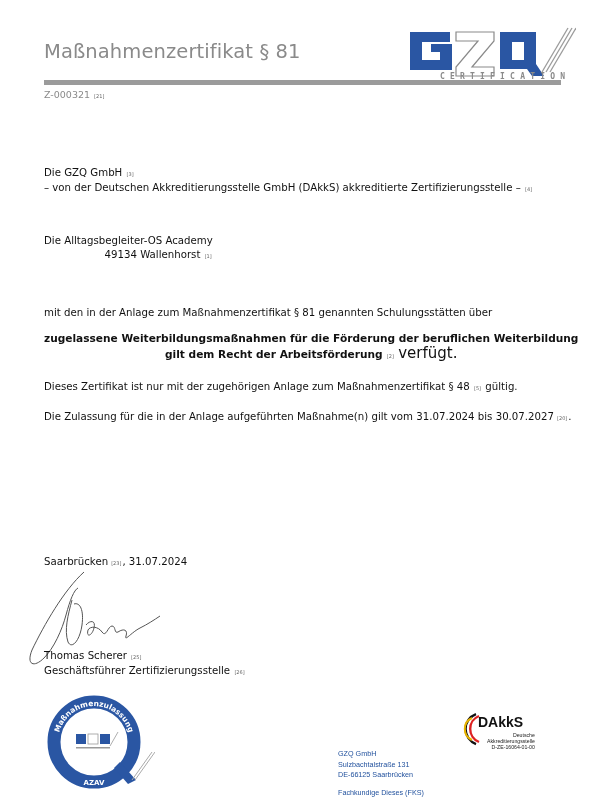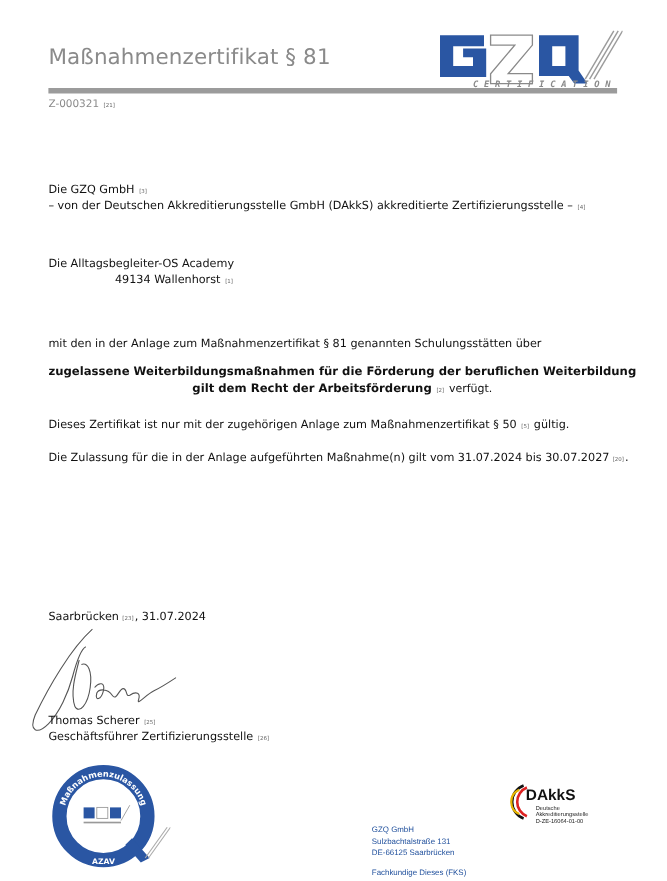--- a/index.html
+++ b/index.html
@@ -6,22 +6,22 @@
   body { width: 606px; height: 801px; position: relative; overflow: hidden;
          font-family: "DejaVu Sans", sans-serif; color: #111; }
   .abs { position: absolute; }
   .title { left: 44px; top: 40px; font-size: 19.5px; color: #8a8a8a; letter-spacing: 0.1px; white-space: nowrap; }
   .rule { left: 44px; top: 80px; width: 517px; height: 5px; background: #9b9b9b; }
   .certno { left: 44px; top: 89px; font-size: 9.5px; color: #8a8a8a; white-space: nowrap; }
   .ref { font-size: 5px; color: #666; vertical-align: baseline; margin: 0 1px; }
   .body-text { font-size: 10.2px; line-height: 14px; white-space: nowrap; color: #111; }
   .bold { font-weight: bold; font-size: 10.6px; line-height: 15px; }
   .footer-addr { font-size: 7.2px; line-height: 10.5px; color: #1f4f9c; white-space: nowrap; font-family: "Liberation Sans", sans-serif; margin-top: 44px; }
-  .logo-wrap { left: 398px; top: 26px; width: 168px; height: 60px; font-style: italic; }
-  .dakks-wrap { left: 460px; top: 710px; width: 100px; height: 50px; }
+  .logo-wrap { left: 408px; top: 26px; width: 168px; height: 60px; }
+  .dakks-wrap { left: 460px; top: 710px; width: 100px; height: 50px; text-align: right; }
   .dakks-text { font-family: "Liberation Sans", sans-serif; }
 </style>
 </head>
 <body>
 
 <div class="abs title">Maßnahmenzertifikat § 81</div>
 
 <div class="abs logo-wrap">
   <svg width="168" height="60" viewBox="0 0 168 60">
 
@@ -55,26 +55,26 @@
   <div><span>49134 Wallenhorst</span> <span class="ref">[1]</span></div>
 </div>
 
 <div class="abs body-text" style="left:44px; top:306px;">mit den in der Anlage zum Maßnahmenzertifikat § 81 genannten Schulungsstätten über</div>
 
 <div class="abs body-text" style="left:44px; top:331px;text-align:center;">
   <div class="bold">zugelassene Weiterbildungsmaßnahmen für die Förderung der beruflichen Weiterbildung</div>
   <div>
     <span class="bold">gilt dem Recht der Arbeitsförderung</span>
     <span class="ref">[2]</span>
-    <span style="font-size:10px;">verfügt.</span>
+    <span style="font-size:15px;">verfügt.</span>
   </div>
 </div>
 
 <div class="abs body-text" style="left:44px; top:380px;">
-  <span>Dieses Zertifikat ist nur mit der zugehörigen Anlage zum Maßnahmenzertifikat § 50</span>
+  <span>Dieses Zertifikat ist nur mit der zugehörigen Anlage zum Maßnahmenzertifikat § 48</span>
   <span class="ref">[5]</span>
   <span>gültig.</span>
 </div>
 
 <div class="abs body-text" style="left:44px; top:410px;">
   <span>Die Zulassung für die in der Anlage aufgeführten Maßnahme(n) gilt vom 31.07.2024 bis 30.07.2027</span><span class="ref" style="margin-left:3px;">[20]</span><span>.</span>
 </div>
 
 <div class="abs body-text" style="left:44px; top:555px;">
   <span>Saarbrücken</span><span class="ref" style="margin-left:3px;">[23]</span><span>, 31.07.2024</span>

